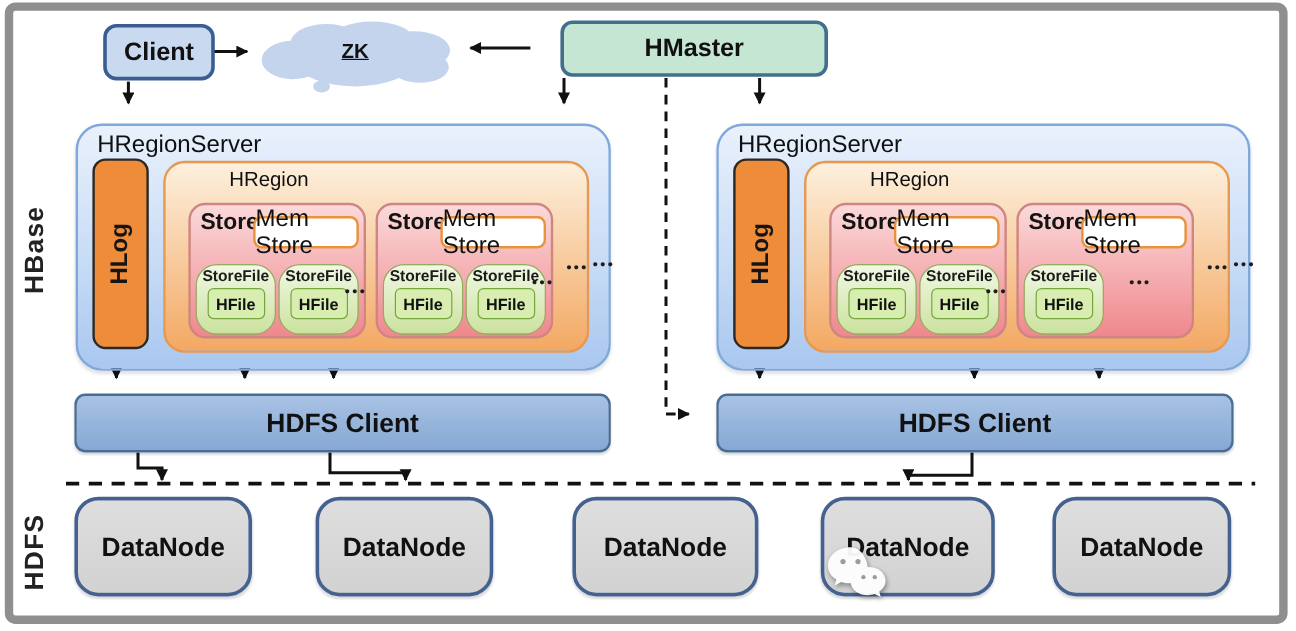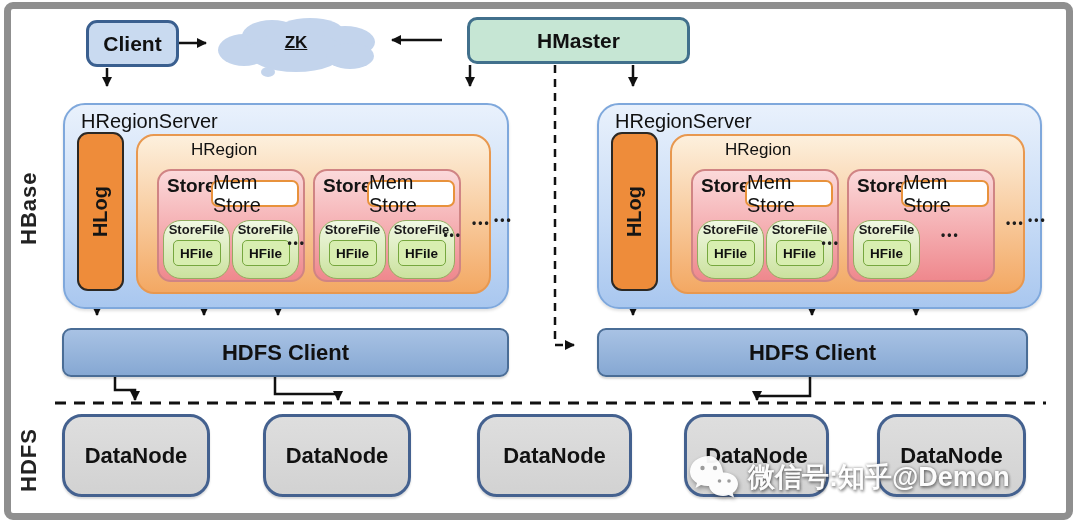--- a/index.html
+++ b/index.html
@@ -265,16 +265,15 @@
       <g fill="#ffffff">
         <path d="M21,2 C10,2 2,9 2,17.5 C2,22.5 4.8,26.5 9,29 L7.5,34 L13,31 C15.4,31.8 18.1,32.2 21,32 C22,38 28,42 35,42 C37,42 39,41.6 40.7,41 L46,43.5 L44.7,39 C48,36.8 50,33.6 50,30 C50,23.5 43.6,18.4 36,18.4 C35.7,18.4 35.4,18.4 35.1,18.4 C33.8,9 28,2 21,2 Z"></path>
       </g>
       <g fill="rgba(70,70,70,0.55)">
         <circle cx="14.5" cy="14" r="2.2"></circle>
         <circle cx="27" cy="14" r="2.2"></circle>
         <circle cx="31.5" cy="27" r="1.8"></circle>
         <circle cx="41" cy="27" r="1.8"></circle>
       </g>
     </svg>
-    <span class="wm-text">微信号:知乎@Demon</span>
   </div>
 
 </div>
 
 </body></html>

